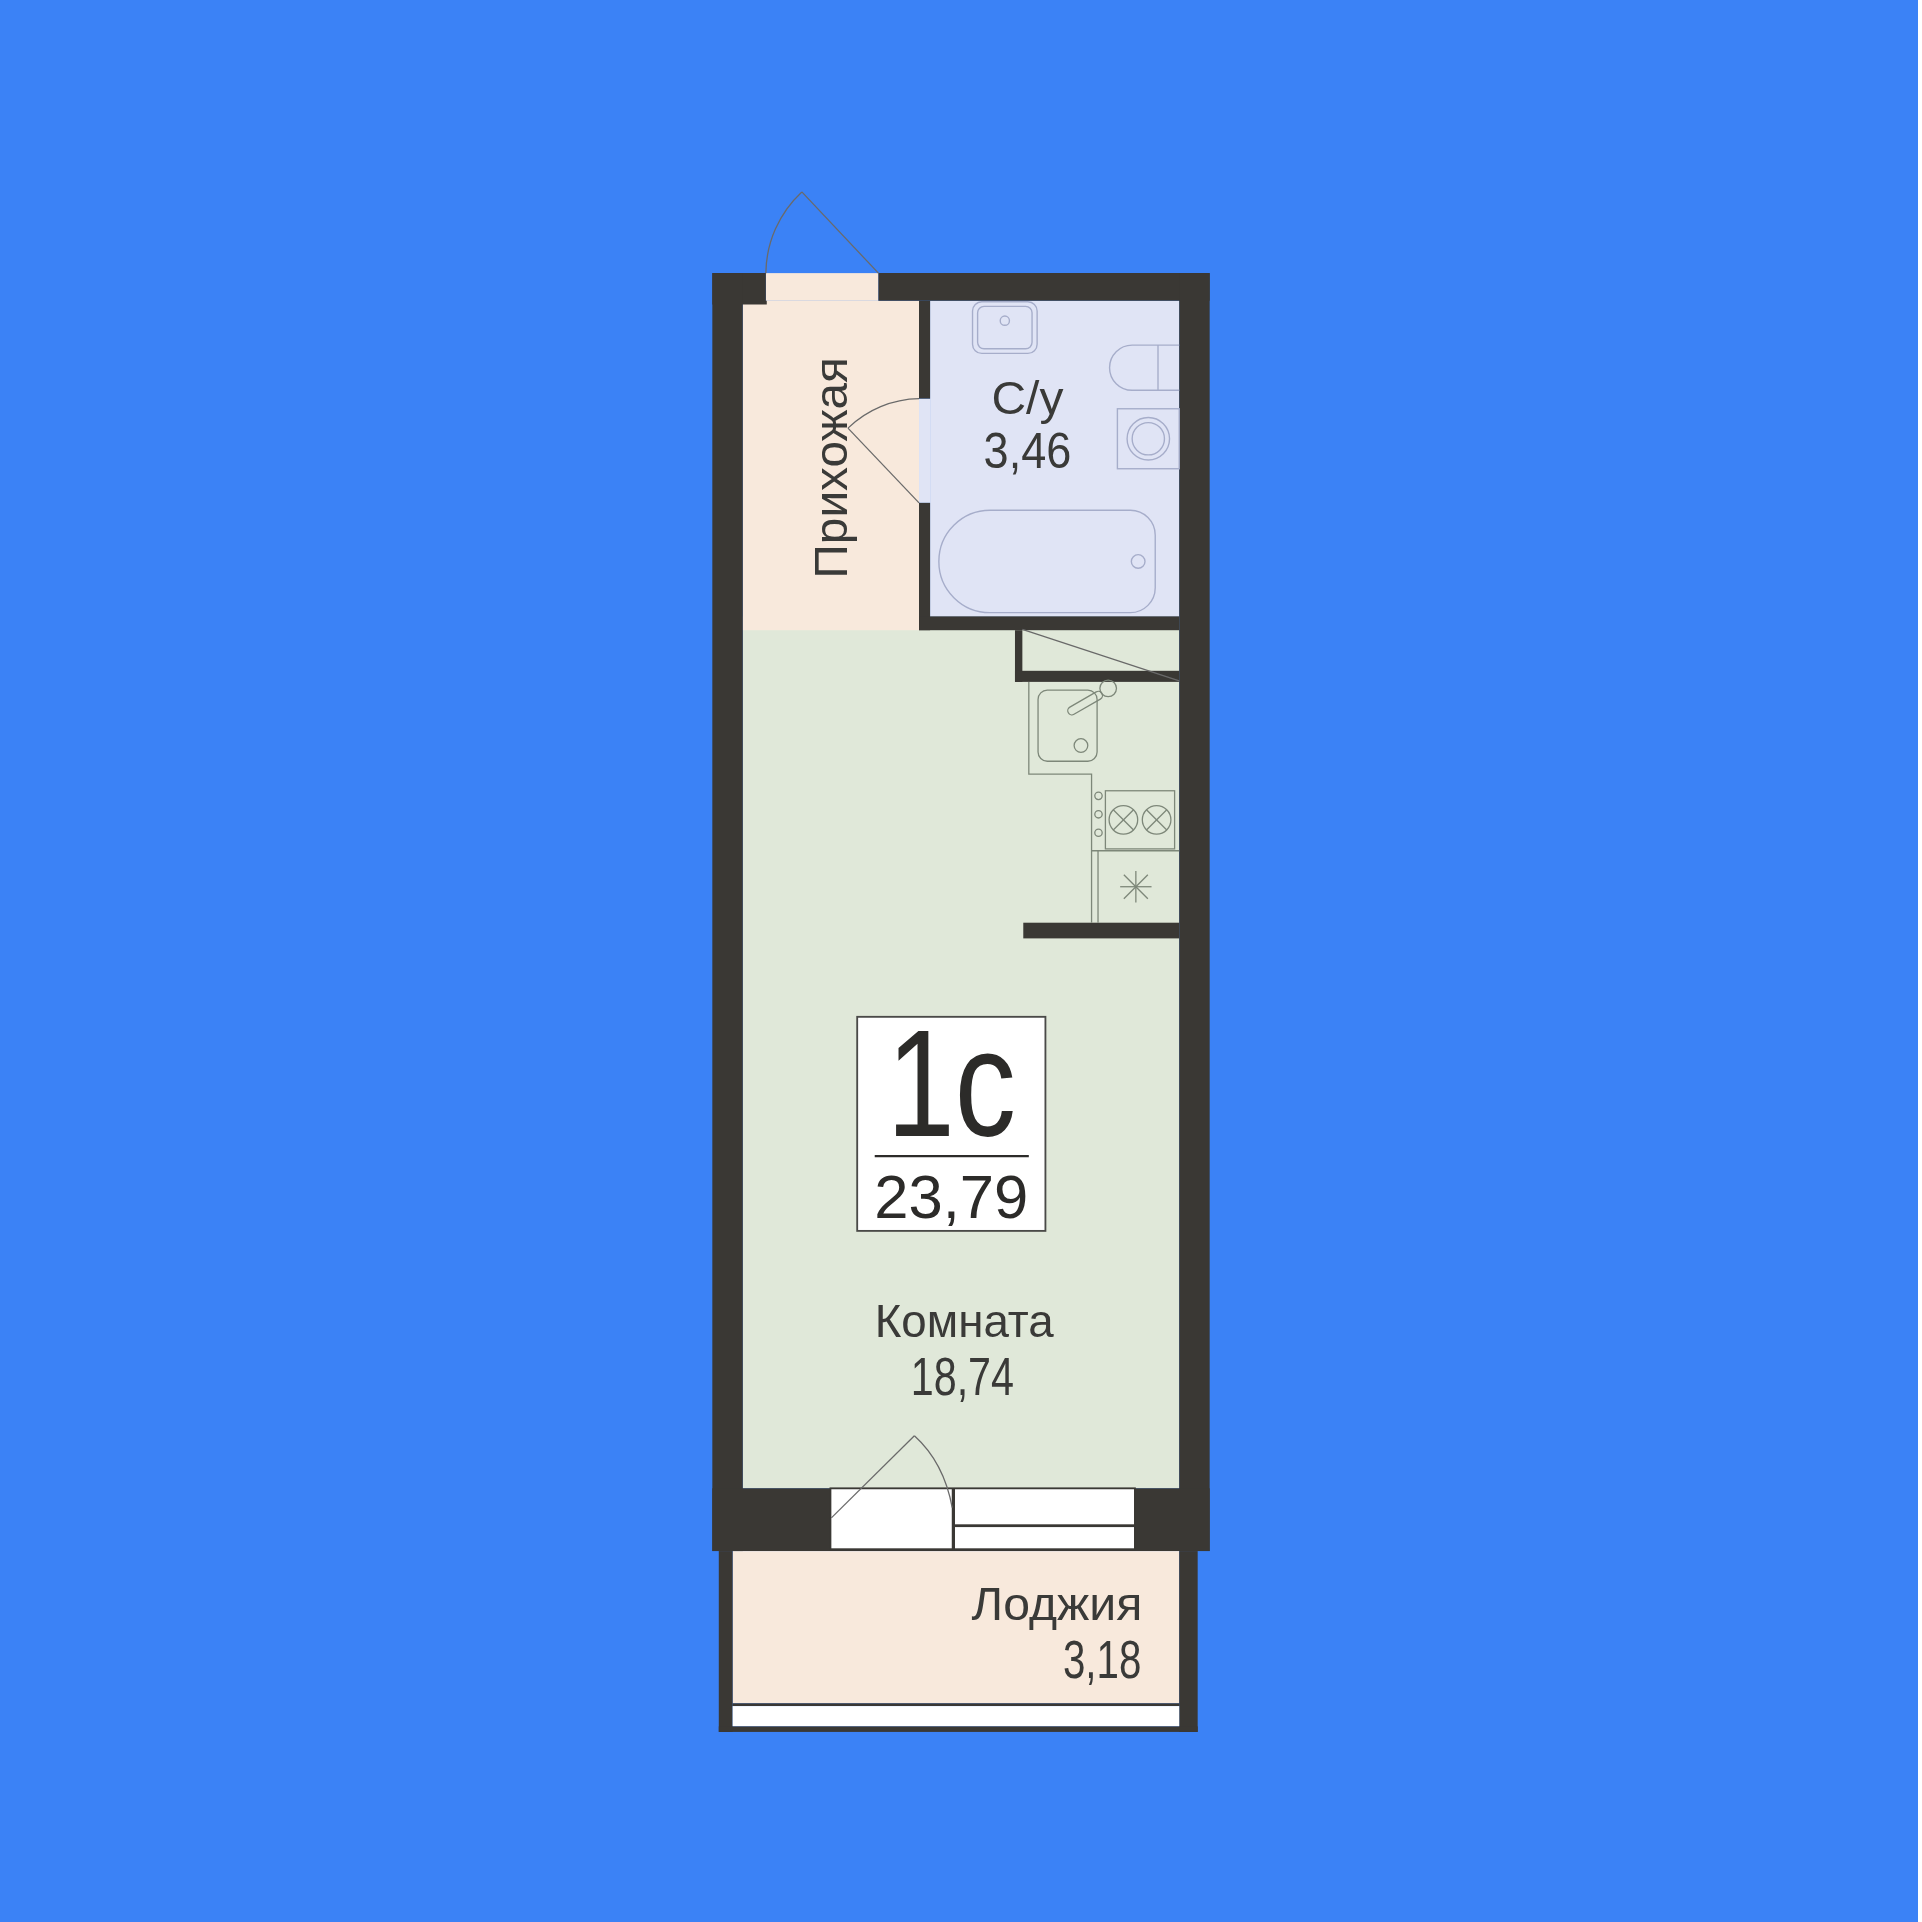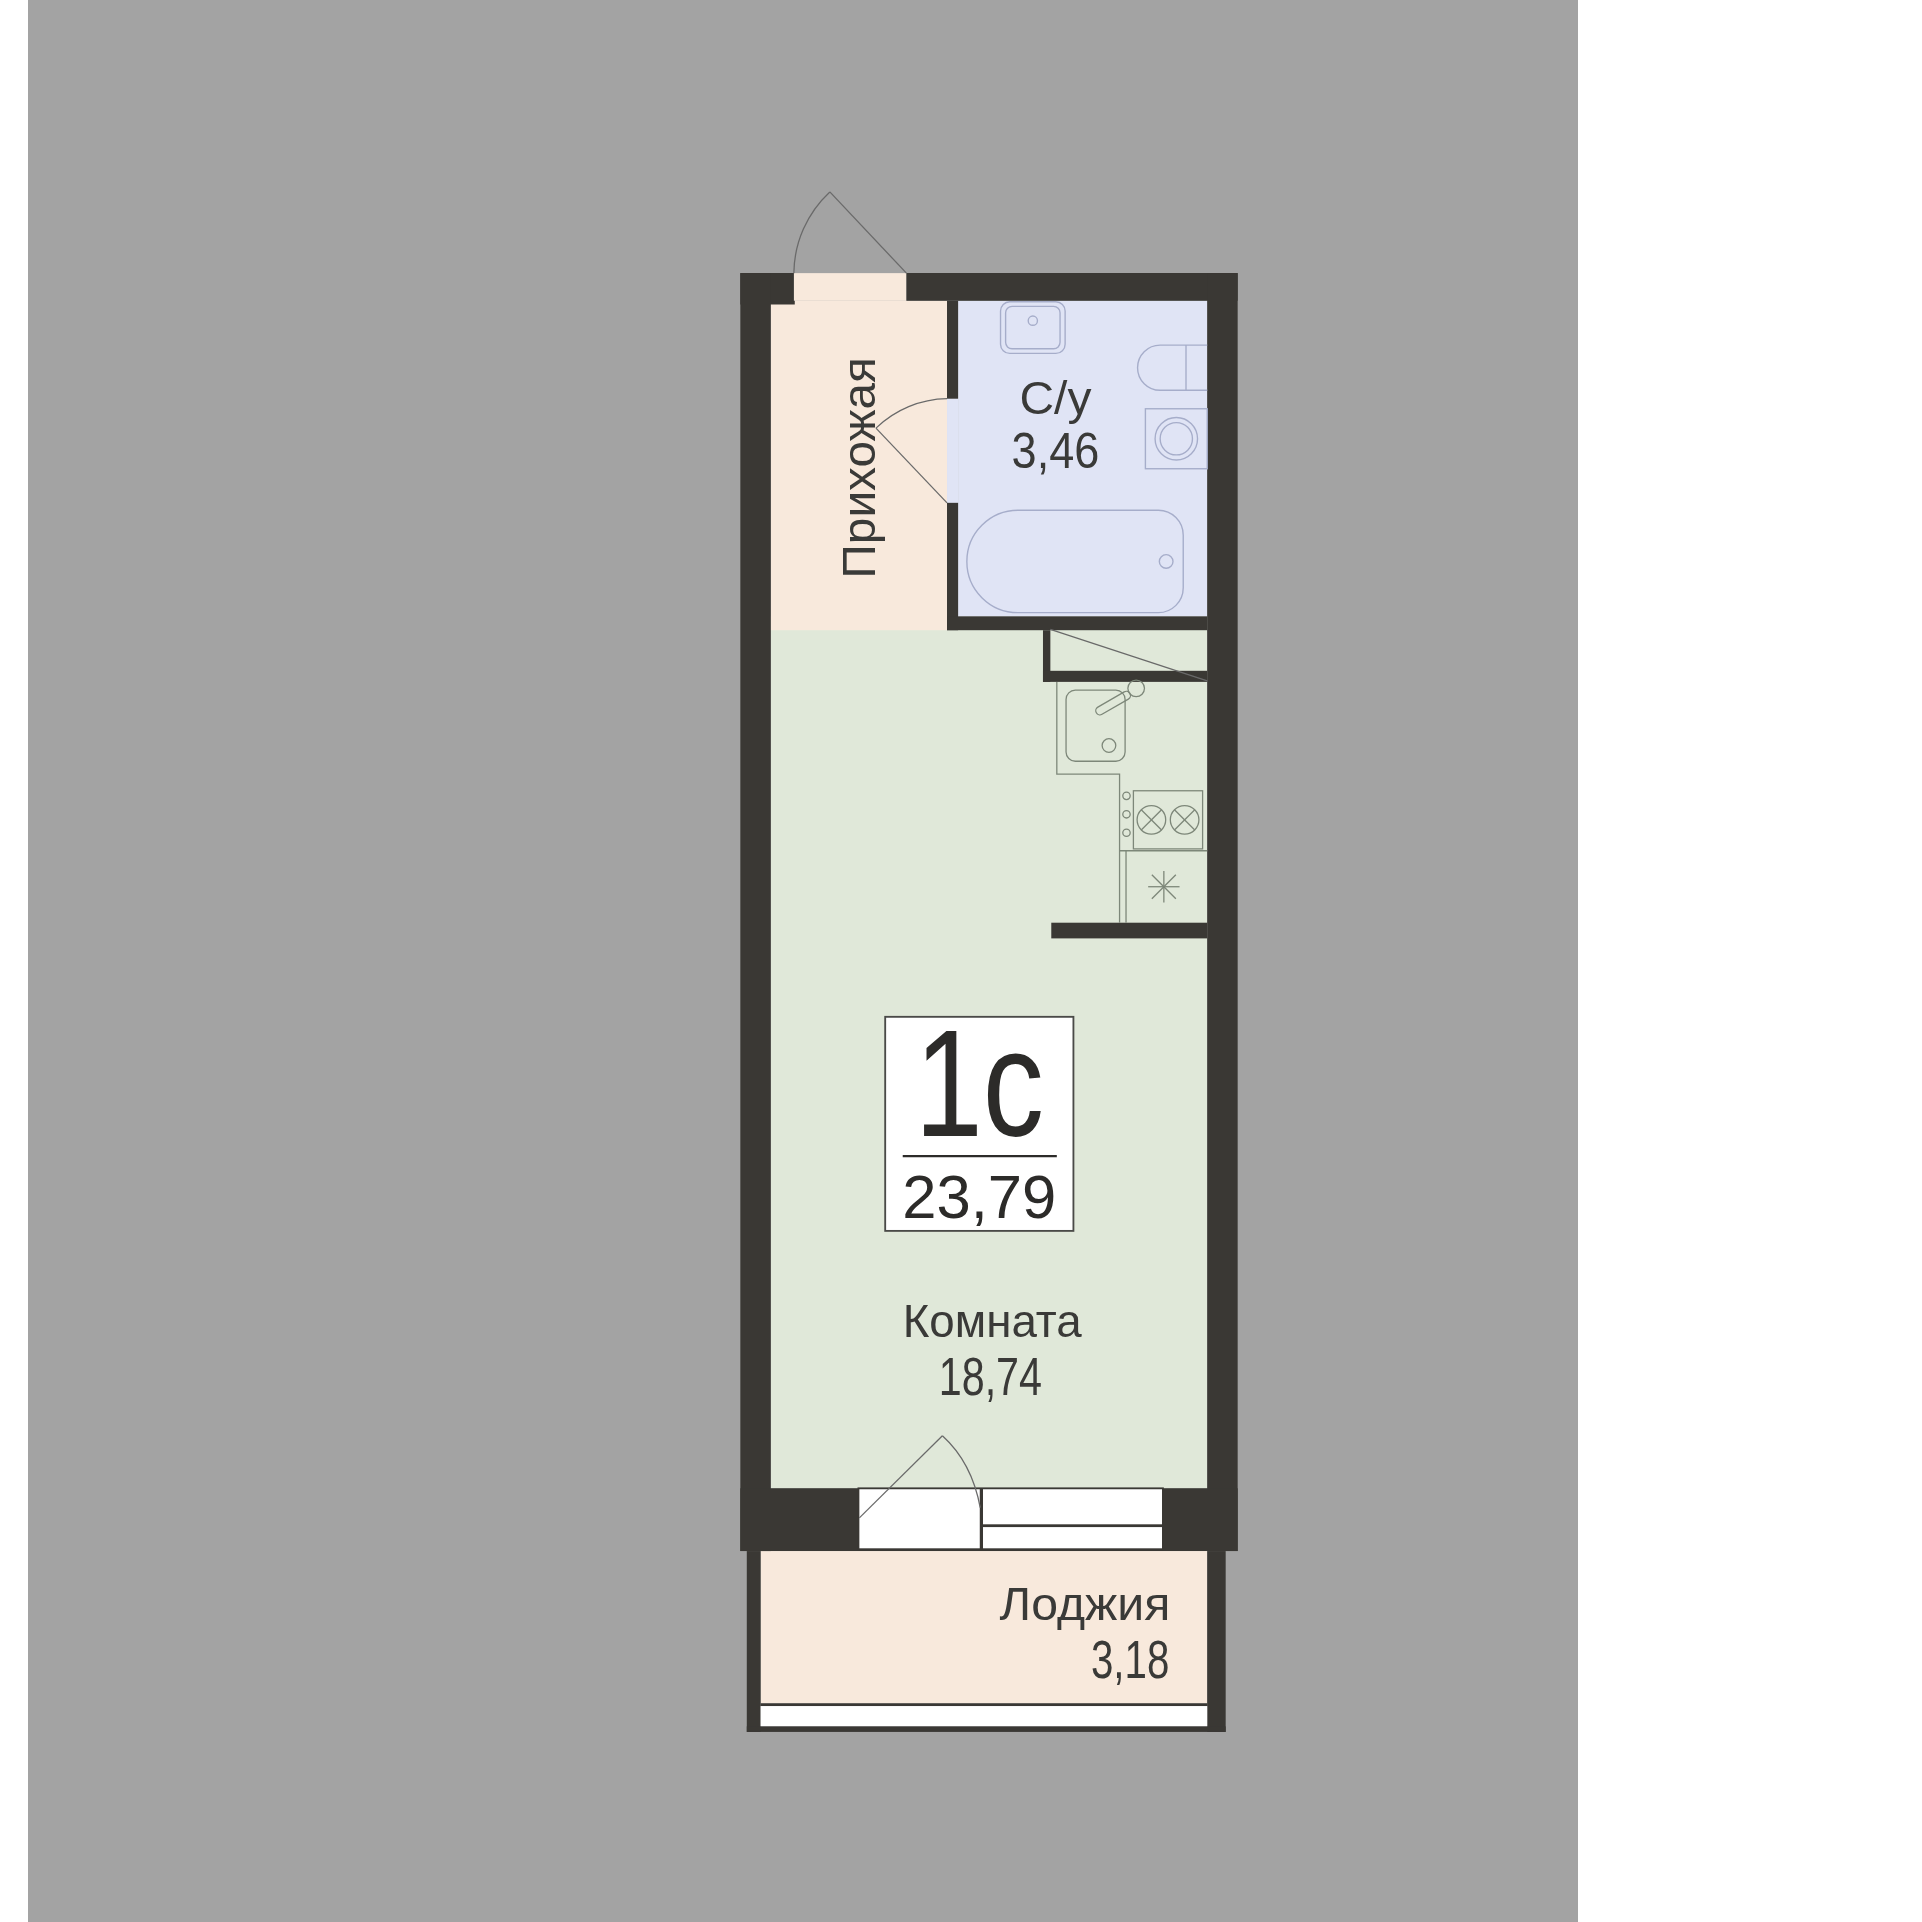--- a/index.html
+++ b/index.html
@@ -1,16 +1,16 @@
 <!DOCTYPE html>
 <html style="font-size:14.8px"><head>
 <meta charset="utf-8">
 <style>
   html,body{margin:0;padding:0;background:#ffffff;}
-  .page{position:relative;width:1550px;height:1922px;background:#a3a3a3;overflow:hidden;margin-left:28px;}
+  .page{position:relative;width:1918px;height:1922px;background:#3b82f6;overflow:hidden;}
   svg{position:absolute;left:0;top:0;}
   text{font-family:"Liberation Sans",sans-serif;}
 </style>
 </head>
 <body>
 <div class="page">
 <svg width="1922" height="1922" viewBox="0 0 2083 2083">
 
   <rect x="805" y="668" width="473" height="945" fill="#e0e8d9"></rect>
 

